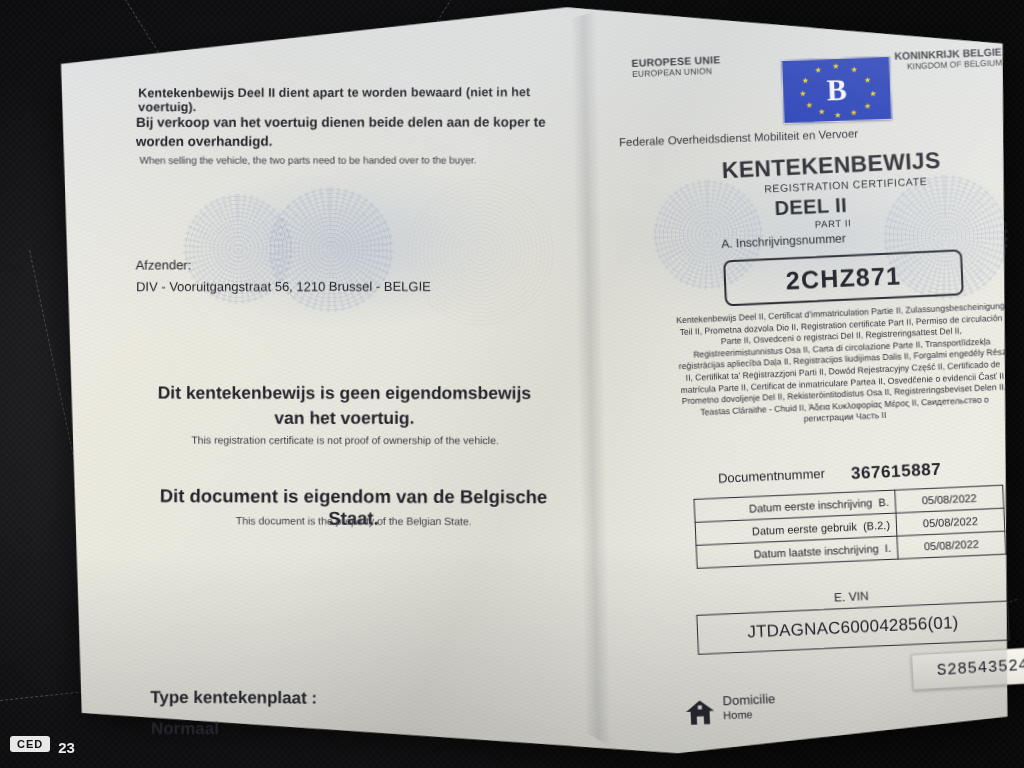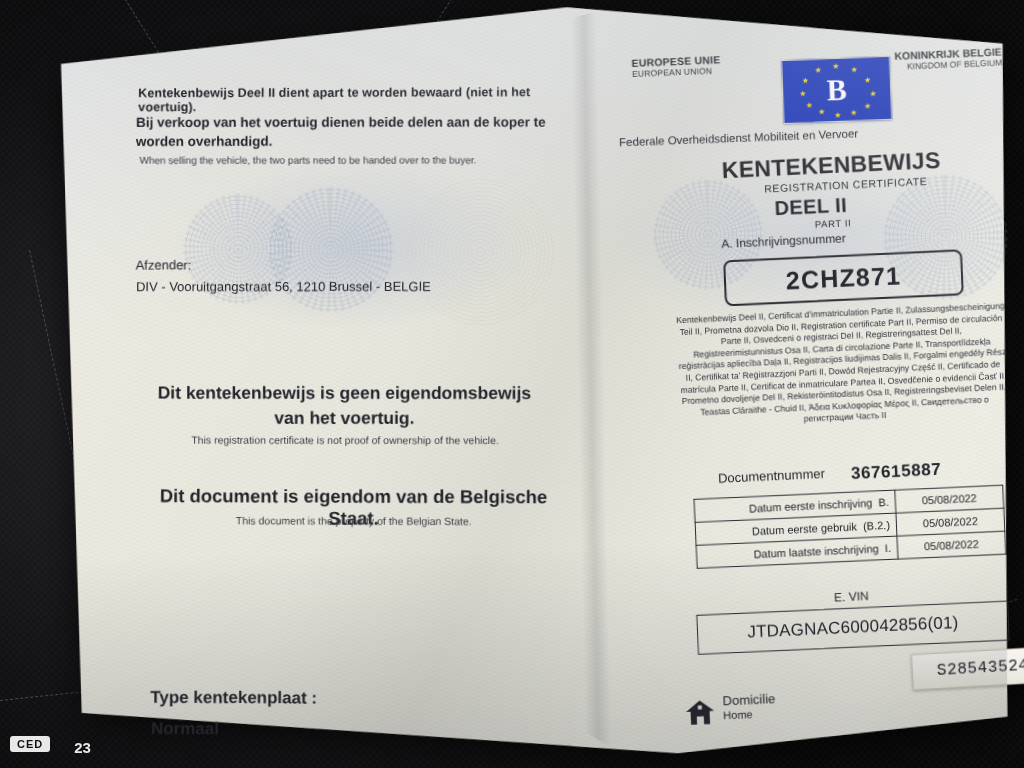--- a/index.html
+++ b/index.html
@@ -273,21 +273,21 @@
   .home-block {
     position: absolute; left: 82px; top: 672px; transform: rotate(-1.4deg);
   }
   .home-icon { position: absolute; left: 0; top: 4px; width: 30px; height: 28px; }
   .home-text { position: absolute; left: 38px; top: 0px; font-size: 13px; line-height: 15px; }
   .home-text small { display: block; font-size: 11px; }
 
   
   .ced {
     position: absolute; left: 10px; bottom: 12px;
-    display: flex; align-items: center; gap: 24px;
+    display: flex; align-items: center; gap: 8px;
   }
   .ced .tag {
     background: #e8e8e8; color: #111; font-size: 11px; font-weight: bold;
     padding: 2px 7px; border-radius: 3px; letter-spacing: 1px;
     font-family: "Liberation Sans", sans-serif;
   }
   .ced .num { color: #e9e9e9; font-size: 15px; font-weight: bold; margin-top: 8px; }
 </style>
 </head>
 <body>

